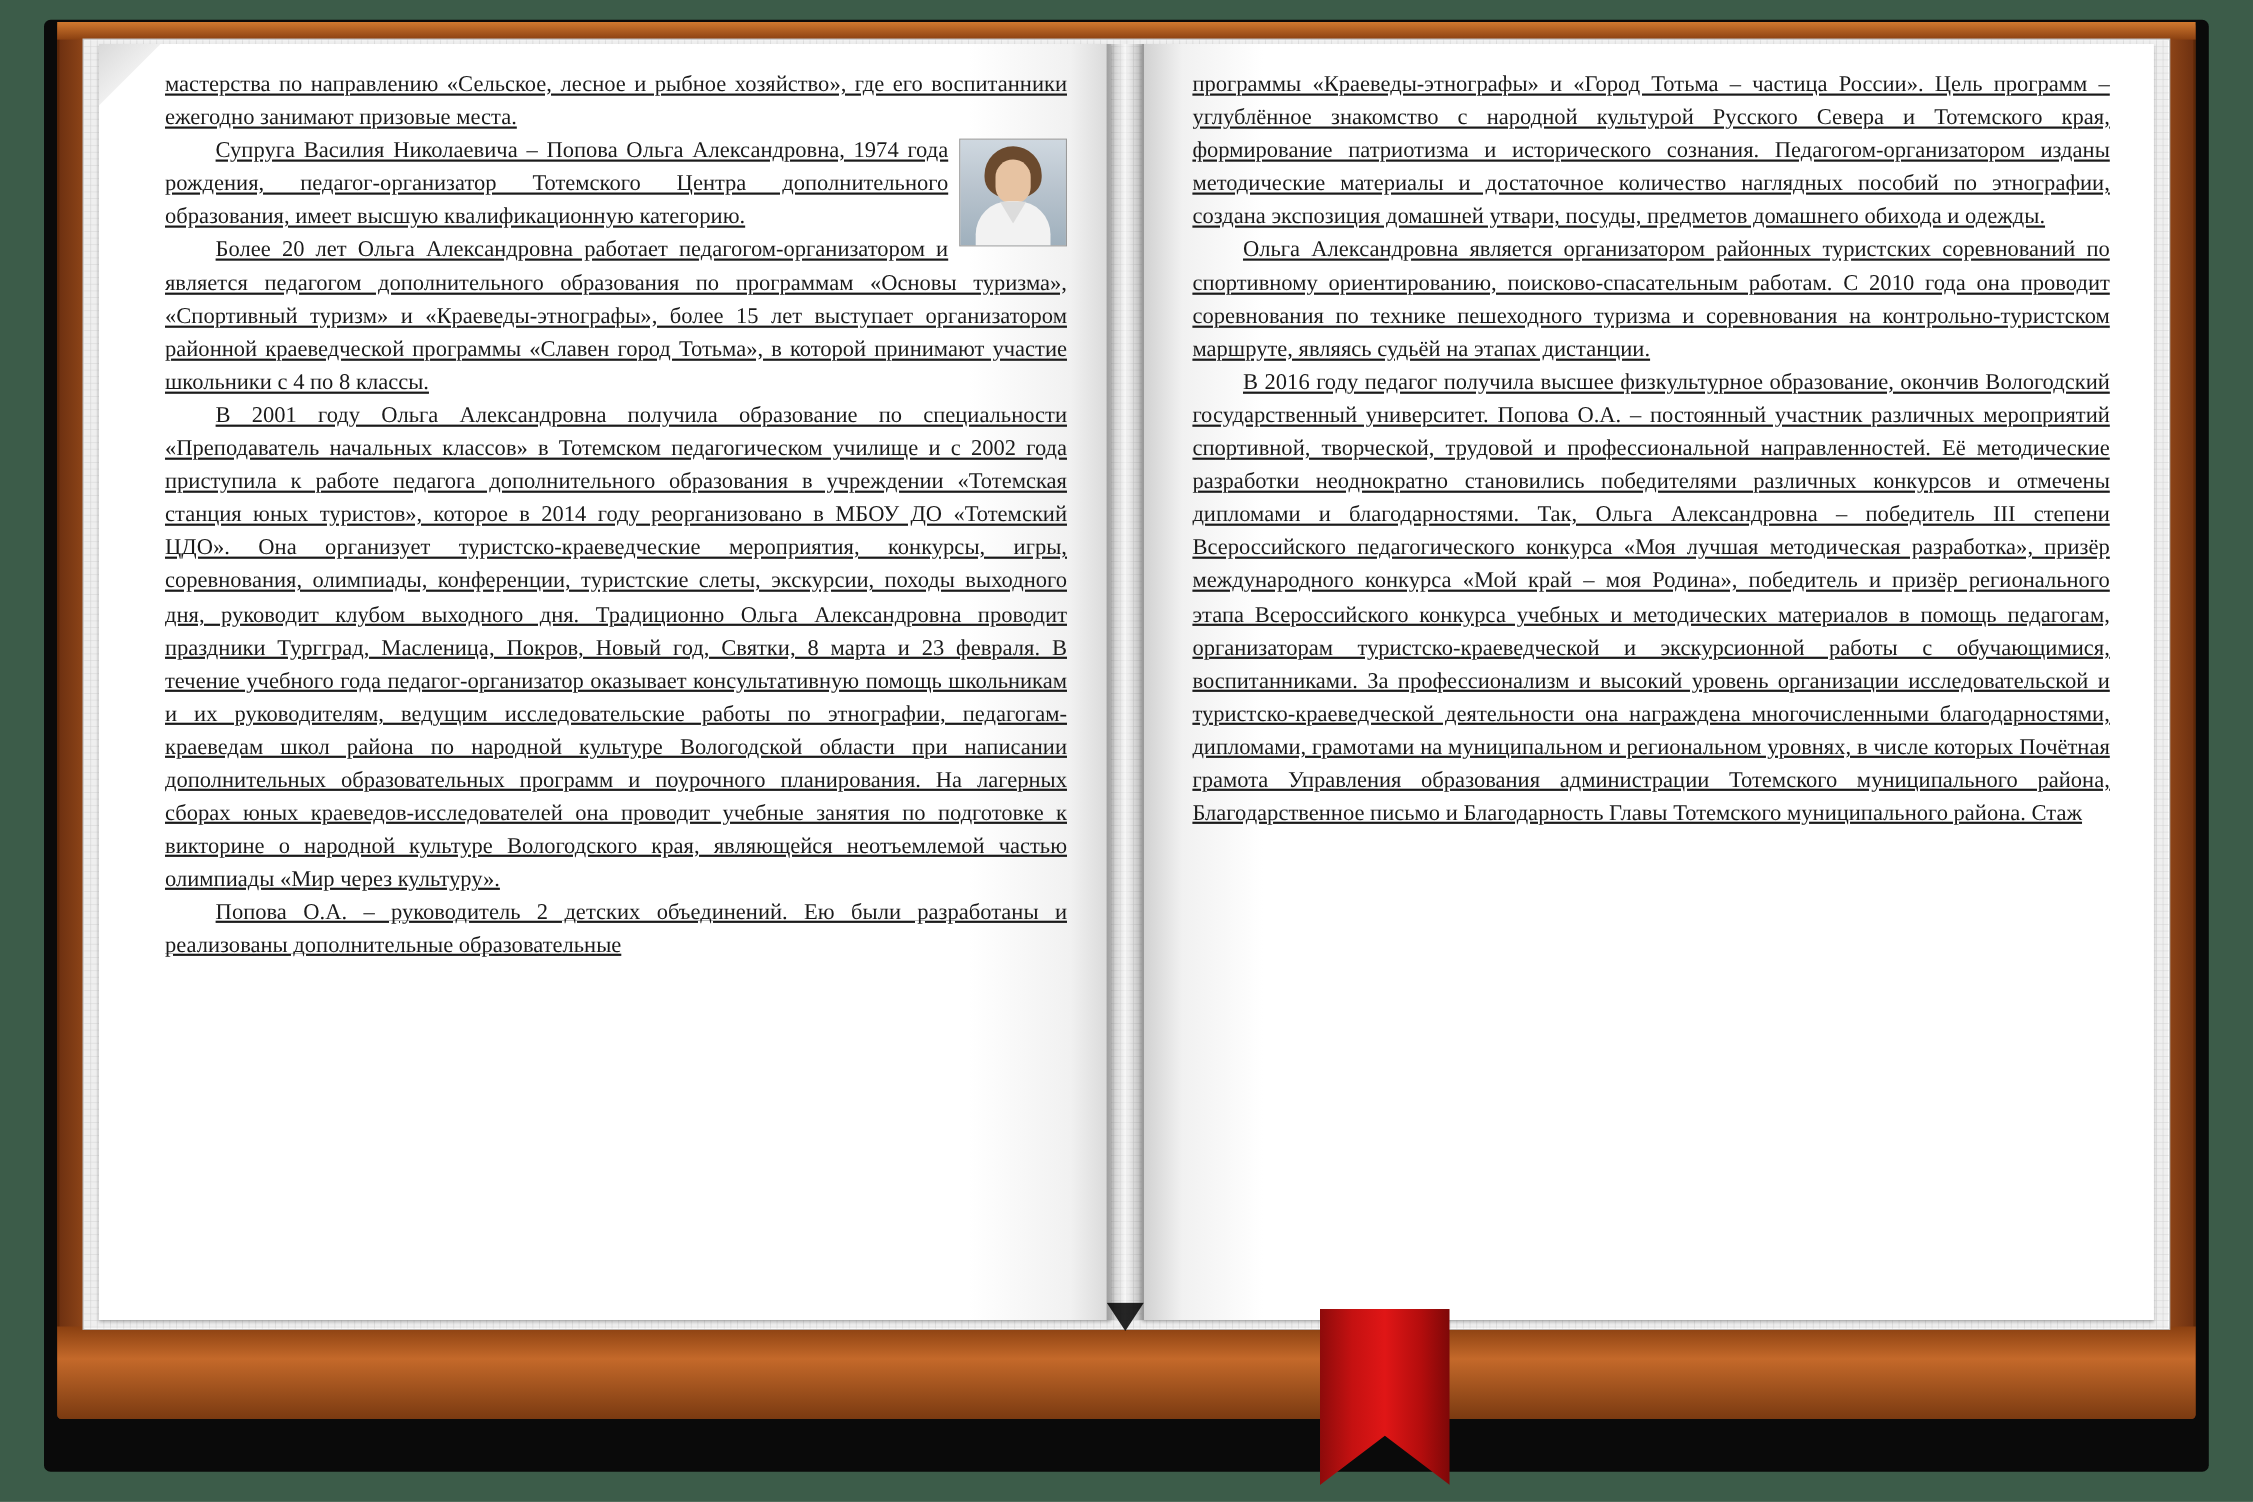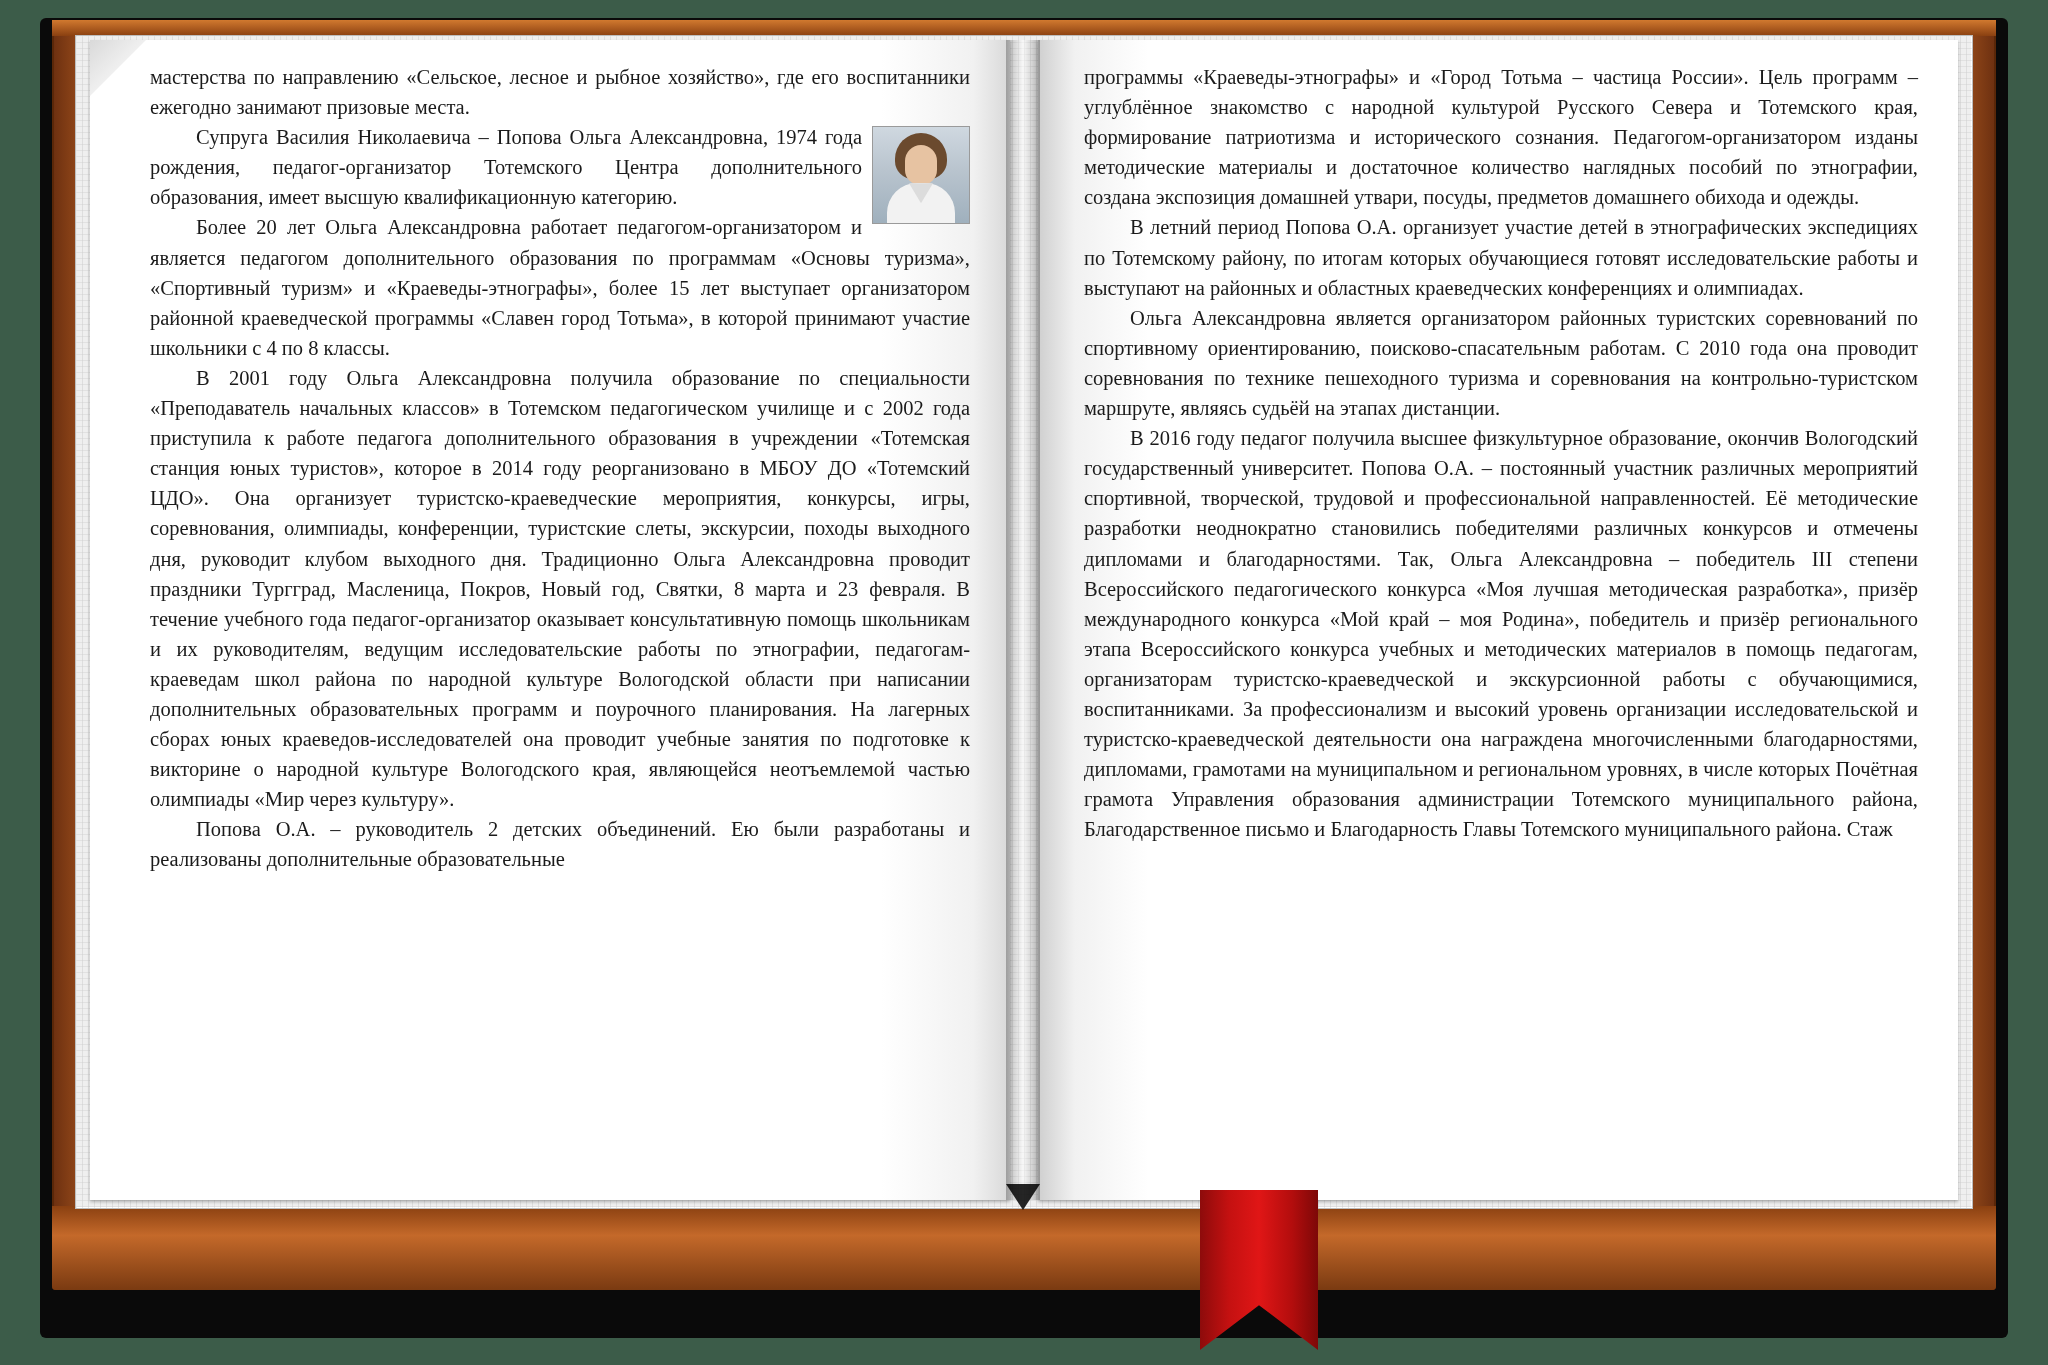--- a/index.html
+++ b/index.html
@@ -184,20 +184,21 @@
     left: 60px;
     width: 820px;
   }
   #text-right {
     left: 46px;
     width: 834px;
   }
   .para {
     margin: 0;
     text-indent: 46px;
+    text-decoration: underline;
   }
   .para.noindent { text-indent: 0; }
 
   
   #portrait {
     float: right;
     width: 96px;
     height: 96px;
     margin: 4px 0 2px 10px;
     background:
@@ -271,21 +272,20 @@
       <p class="para">Попова О.А. – руководитель 2  детских объединений. Ею были разработаны и реализованы дополнительные образовательные</p>
 
     </div>
   </div>
 
   <div id="page-right">
     <div id="text-right" class="page-text">
 
       <p class="para noindent">программы «Краеведы-этнографы» и «Город Тотьма – частица России». Цель программ – углублённое знакомство с народной культурой Русского Севера и Тотемского края, формирование патриотизма и исторического сознания. Педагогом-организатором изданы методические материалы и достаточное количество наглядных пособий по этнографии, создана экспозиция домашней утвари, посуды, предметов домашнего обихода и одежды.</p>
 
-      <p class="para">В летний период Попова О.А. организует участие детей в этнографических экспедициях по Тотемскому району, по итогам которых обучающиеся готовят исследовательские работы и выступают на районных и областных краеведческих конференциях и олимпиадах.</p>
 
       <p class="para">Ольга Александровна является организатором районных туристских соревнований по спортивному ориентированию, поисково-спасательным работам. С 2010 года она проводит соревнования по технике пешеходного туризма и соревнования на контрольно-туристском маршруте, являясь судьёй на этапах дистанции.</p>
 
       <p class="para">В 2016 году педагог получила высшее физкультурное образование, окончив Вологодский государственный университет. Попова О.А. – постоянный участник различных мероприятий спортивной, творческой, трудовой и профессиональной направленностей. Её методические разработки неоднократно становились победителями различных конкурсов и отмечены дипломами и благодарностями. Так, Ольга Александровна – победитель III степени Всероссийского педагогического конкурса «Моя лучшая методическая разработка», призёр международного конкурса «Мой край – моя Родина», победитель и призёр регионального этапа Всероссийского конкурса учебных и методических материалов в помощь педагогам, организаторам туристско-краеведческой и экскурсионной работы с обучающимися, воспитанниками. За профессионализм и высокий уровень организации исследовательской и туристско-краеведческой деятельности она награждена многочисленными благодарностями, дипломами, грамотами на муниципальном и региональном уровнях, в числе которых Почётная грамота Управления образования администрации Тотемского муниципального района, Благодарственное письмо и Благодарность Главы Тотемского муниципального района. Стаж</p>
 
     </div>
   </div>
 
   <div id="spine"></div>
   <div id="spine-bottom-v"></div>

